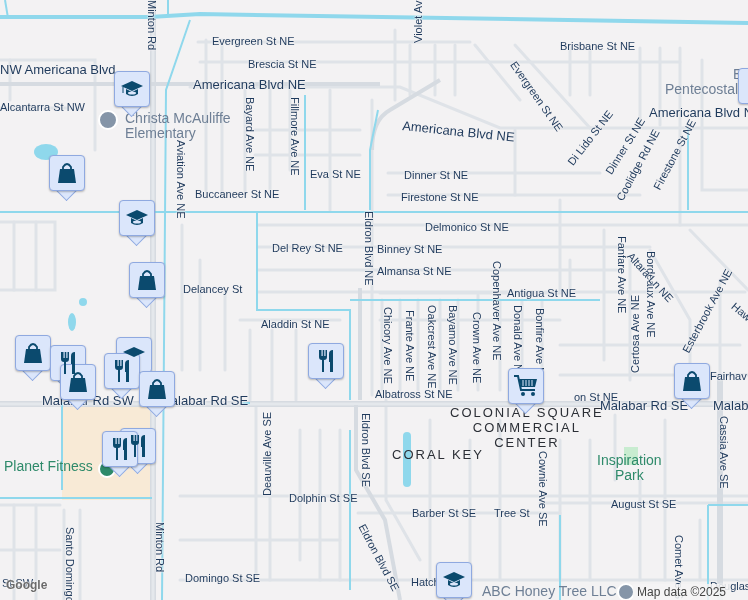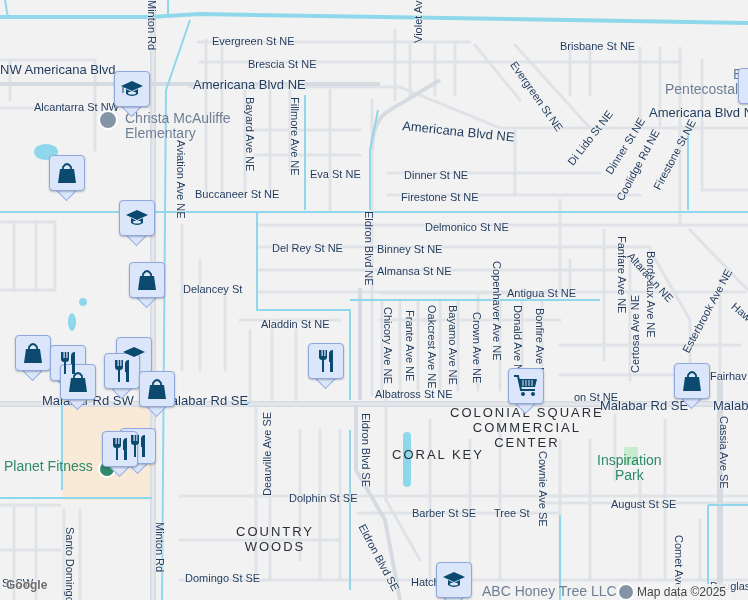--- a/index.html
+++ b/index.html
@@ -172,21 +172,21 @@
     <ellipse cx="83" cy="302" rx="4" ry="4" fill="#8fd8ec"></ellipse>
     <rect x="403" y="432" width="8" height="55" rx="4" fill="#8fd8ec"></rect>
   </svg>
 
   <div class="lbl halo" style="left:212px;top:35px;">Evergreen St NE</div>
   <div class="lbl halo" style="left:560px;top:40px;">Brisbane St NE</div>
   <div class="lbl halo" style="left:248px;top:58px;">Brescia St NE</div>
   <div class="lbl halo big" style="left:0px;top:64px;">NW Americana Blvd</div>
   <div class="lbl halo big" style="left:193px;top:79px;">Americana Blvd NE</div>
   <div class="lbl halo big" style="left:649px;top:107px;">Americana Blvd NE</div>
-  <div class="lbl halo" style="left:0px;top:101px;margin-left:34px;">Alcantarra St NW</div>
+  <div class="lbl halo" style="left:0px;top:101px;">Alcantarra St NW</div>
   <div class="lbl halo" style="left:310px;top:168px;">Eva St NE</div>
   <div class="lbl halo" style="left:404px;top:169px;">Dinner St NE</div>
   <div class="lbl halo" style="left:195px;top:188px;">Buccaneer St NE</div>
   <div class="lbl halo" style="left:401px;top:191px;">Firestone St NE</div>
   <div class="lbl halo" style="left:377px;top:221px;margin-left:48px;">Delmonico St NE</div>
   <div class="lbl halo" style="left:272px;top:242px;">Del Rey St NE</div>
   <div class="lbl halo" style="left:377px;top:243px;">Binney St NE</div>
   <div class="lbl halo" style="left:377px;top:265px;">Almansa St NE</div>
   <div class="lbl halo" style="left:183px;top:283px;">Delancey St</div>
   <div class="lbl halo" style="left:507px;top:287px;">Antigua St NE</div>
@@ -241,22 +241,20 @@
   <div class="lbl halo rot" style="left:614px;top:197px;transform:rotate(-62deg);">Coolidge Rd NE</div>
   <div class="lbl halo rot" style="left:651px;top:186px;transform:rotate(-62deg);">Firestone St NE</div>
   <div class="lbl halo rot" style="left:634px;top:250px;transform:rotate(48deg);">Altara Ln NE</div>
   <div class="lbl halo rot" style="left:680px;top:349px;transform:rotate(-62deg);">Esterbrook Ave NE</div>
   <div class="lbl halo rot" style="left:737px;top:300px;transform:rotate(40deg);">Haw</div>
 
   <div class="lbl area" style="left:450px;top:405px;white-space:pre;">COLONIAL SQUARE
 COMMERCIAL
 CENTER</div>
   <div class="lbl area" style="left:392px;top:447px;">CORAL KEY</div>
-  <div class="lbl area" style="left:236px;top:524px;white-space:pre;">COUNTRY
-WOODS</div>
 
   <div style="position:absolute;left:98px;top:110px;width:16px;height:16px;border-radius:50%;background:#8595a8;border:2px solid #fff;"></div>
   <div class="lbl poi" style="left:125px;top:111px;white-space:pre;">Christa McAuliffe
 Elementary</div>
   <div class="lbl poi" style="left:665px;top:82px;">Pentecostal</div>
   <div class="lbl poi" style="left:733px;top:67px;">E</div>
   <div class="lbl green" style="left:4px;top:459px;">Planet Fitness</div>
   <div style="position:absolute;left:98px;top:460px;width:14px;height:14px;border-radius:50%;background:#2e8a6a;border:2px solid #fff;"></div>
   <div class="lbl poi" style="left:482px;top:584px;">ABC Honey Tree LLC</div>
   <div class="lbl green" style="left:597px;top:453px;white-space:pre;">Inspiration

